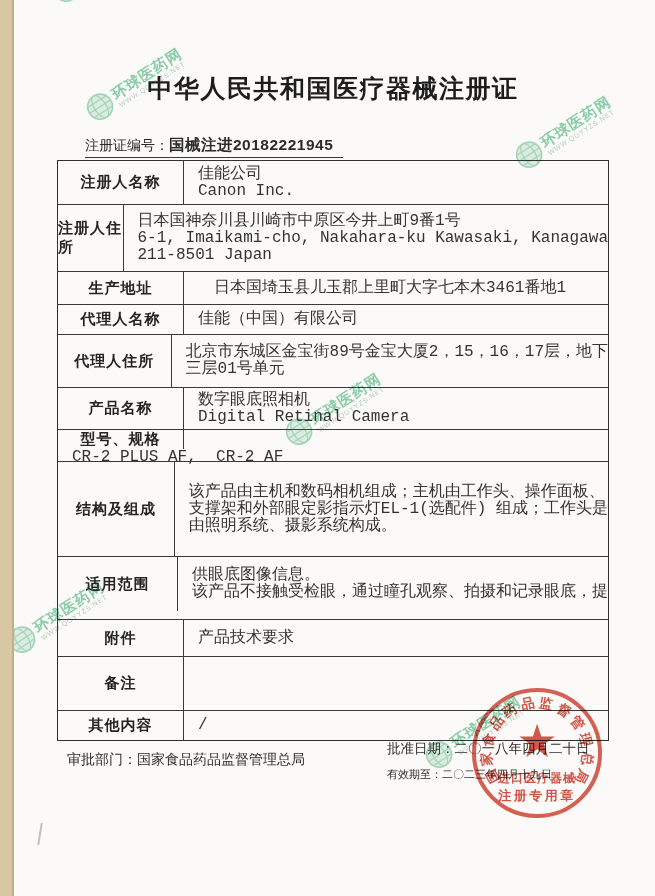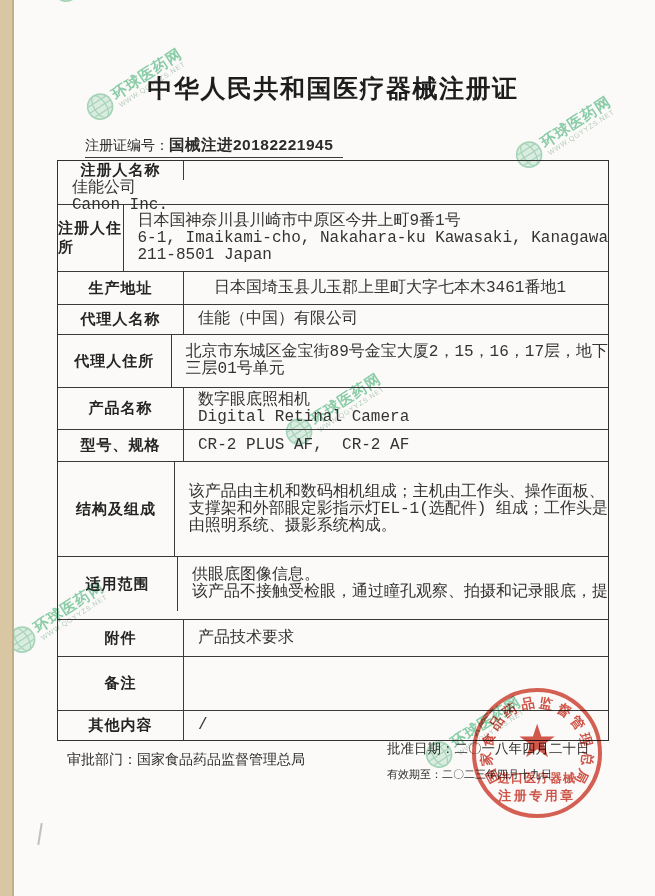--- a/index.html
+++ b/index.html
@@ -20,21 +20,21 @@
     font-size:25px; font-weight:bold; letter-spacing:1.5px; color:#1d1d1d; z-index:2; }
   .certno { position:absolute; left:85px; top:135px; font-size:14px; color:#2b2b2b; z-index:2; }
   .certno .num { font-weight:bold; font-size:15.5px; font-family:"Liberation Sans","DejaVu Sans",sans-serif; letter-spacing:.5px; }
   .cert-underline { position:absolute; left:85px; top:157px; width:258px;
     border-top:1.6px solid #3c3c3c; z-index:2; }
 
   
   .cert-table { position:absolute; left:57px; top:160px; width:552px;
     border:1.6px solid #313131; box-sizing:border-box; z-index:2; background:transparent; }
   .trow { display:flex; box-sizing:border-box; border-top:1.4px solid #3a3a3a; }
-  .trow:first-child { border-top:none;flex-direction:column; }
+  .trow:first-child { border-top:none; }
   .tlabel { width:126px; box-sizing:border-box; border-right:1.4px solid #3a3a3a;
     display:flex; align-items:center; justify-content:center;
     font-weight:bold; font-size:15px; letter-spacing:1px; color:#242424; }
   .tvalue { flex:1; display:flex; flex-direction:column; justify-content:center;
     padding-left:14px; font-size:16px; color:#333;
     font-family:"Liberation Mono","DejaVu Sans Mono",monospace; }
   .vline { line-height:17px; white-space:pre; }
 
   
   .footer-dept { position:absolute; left:67px; top:751px; font-size:14px; z-index:2; }
@@ -111,21 +111,21 @@
         <div class="vline">三层01号单元</div>
       </div>
     </div>
     <div class="trow" style="height: 42px;">
       <div class="tlabel">产品名称</div>
       <div class="tvalue">
         <div class="vline">数字眼底照相机</div>
         <div class="vline">Digital Retinal Camera</div>
       </div>
     </div>
-    <div class="trow" style="height: 32px;">
+    <div class="trow" style="height: 32px; flex-direction: column;">
       <div class="tlabel">型号、规格</div>
       <div class="tvalue">
         <div class="vline">CR-2 PLUS AF,  CR-2 AF</div>
       </div>
     </div>
     <div class="trow" style="height: 95px;">
       <div class="tlabel">结构及组成</div>
       <div class="tvalue">
         <div class="vline">该产品由主机和数码相机组成；主机由工作头、操作面板、</div>
         <div class="vline">支撑架和外部眼定影指示灯EL-1(选配件) 组成；工作头是</div>

